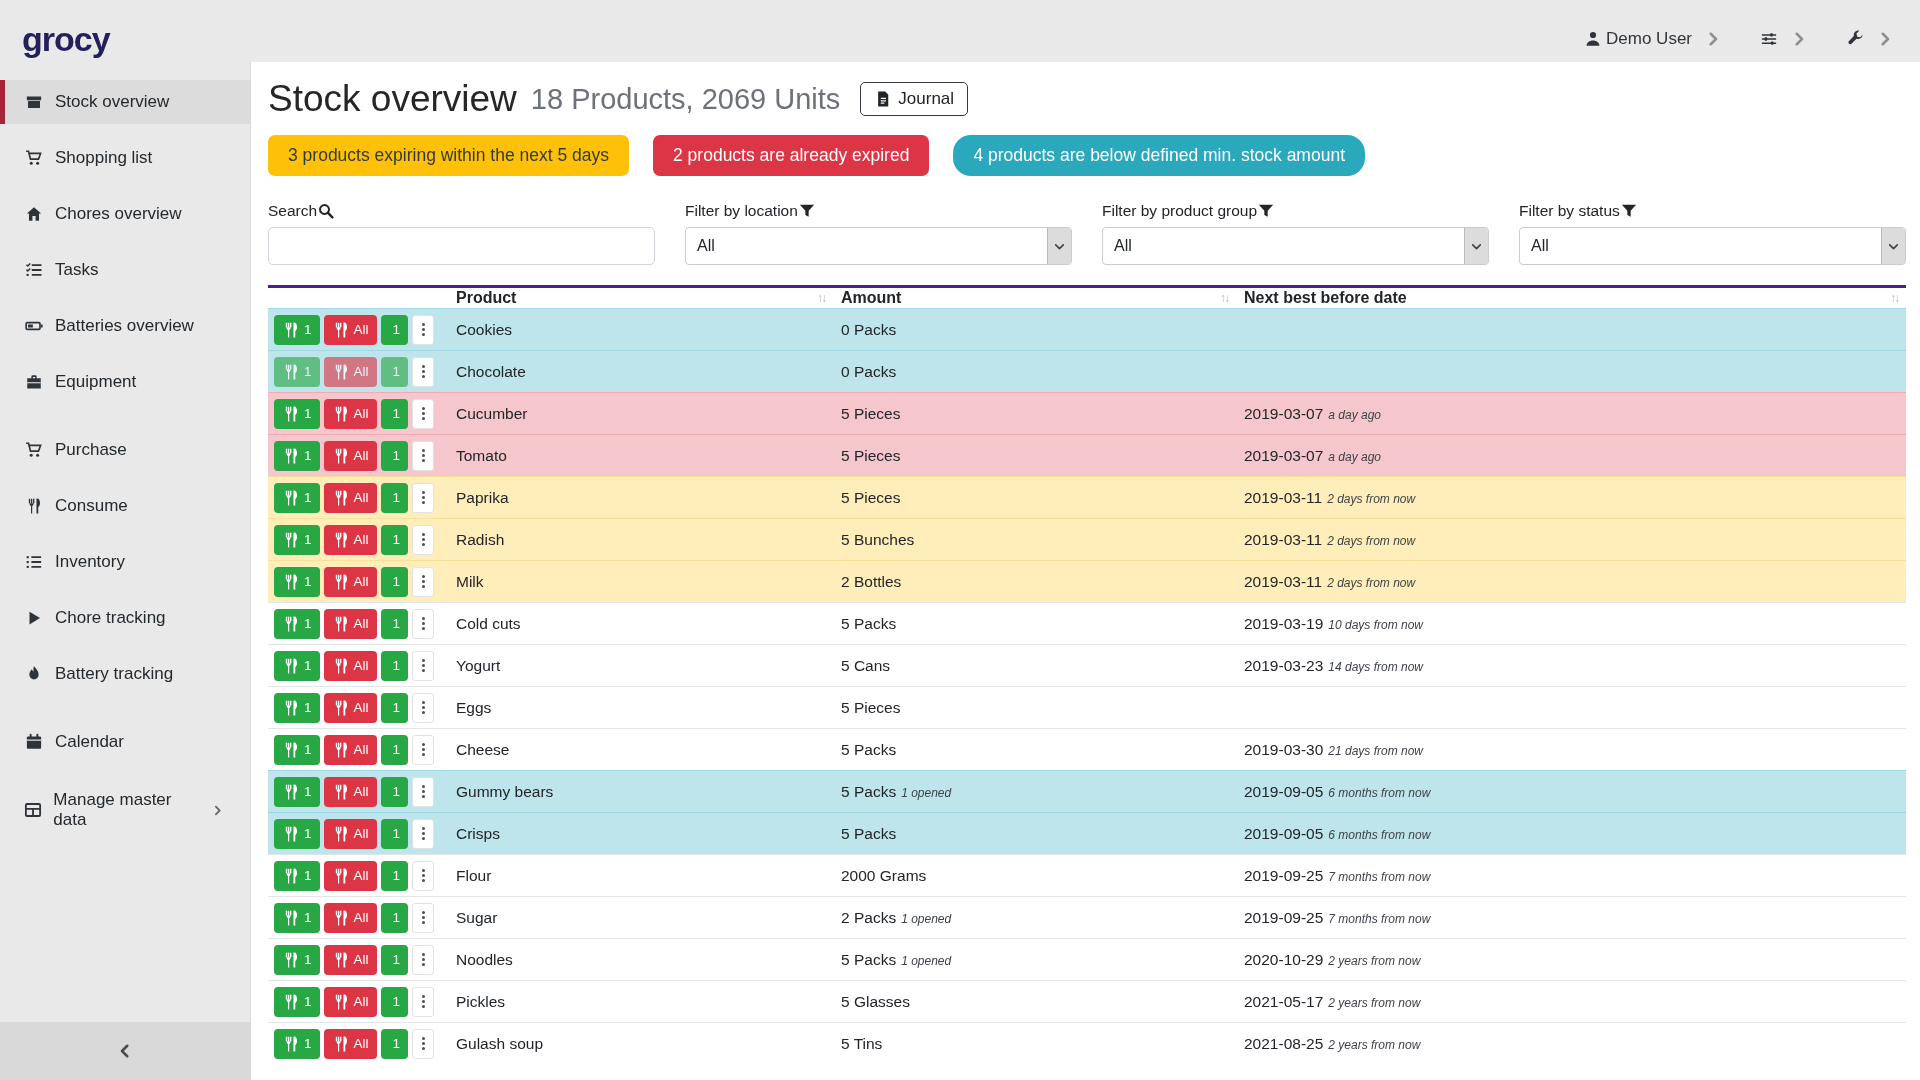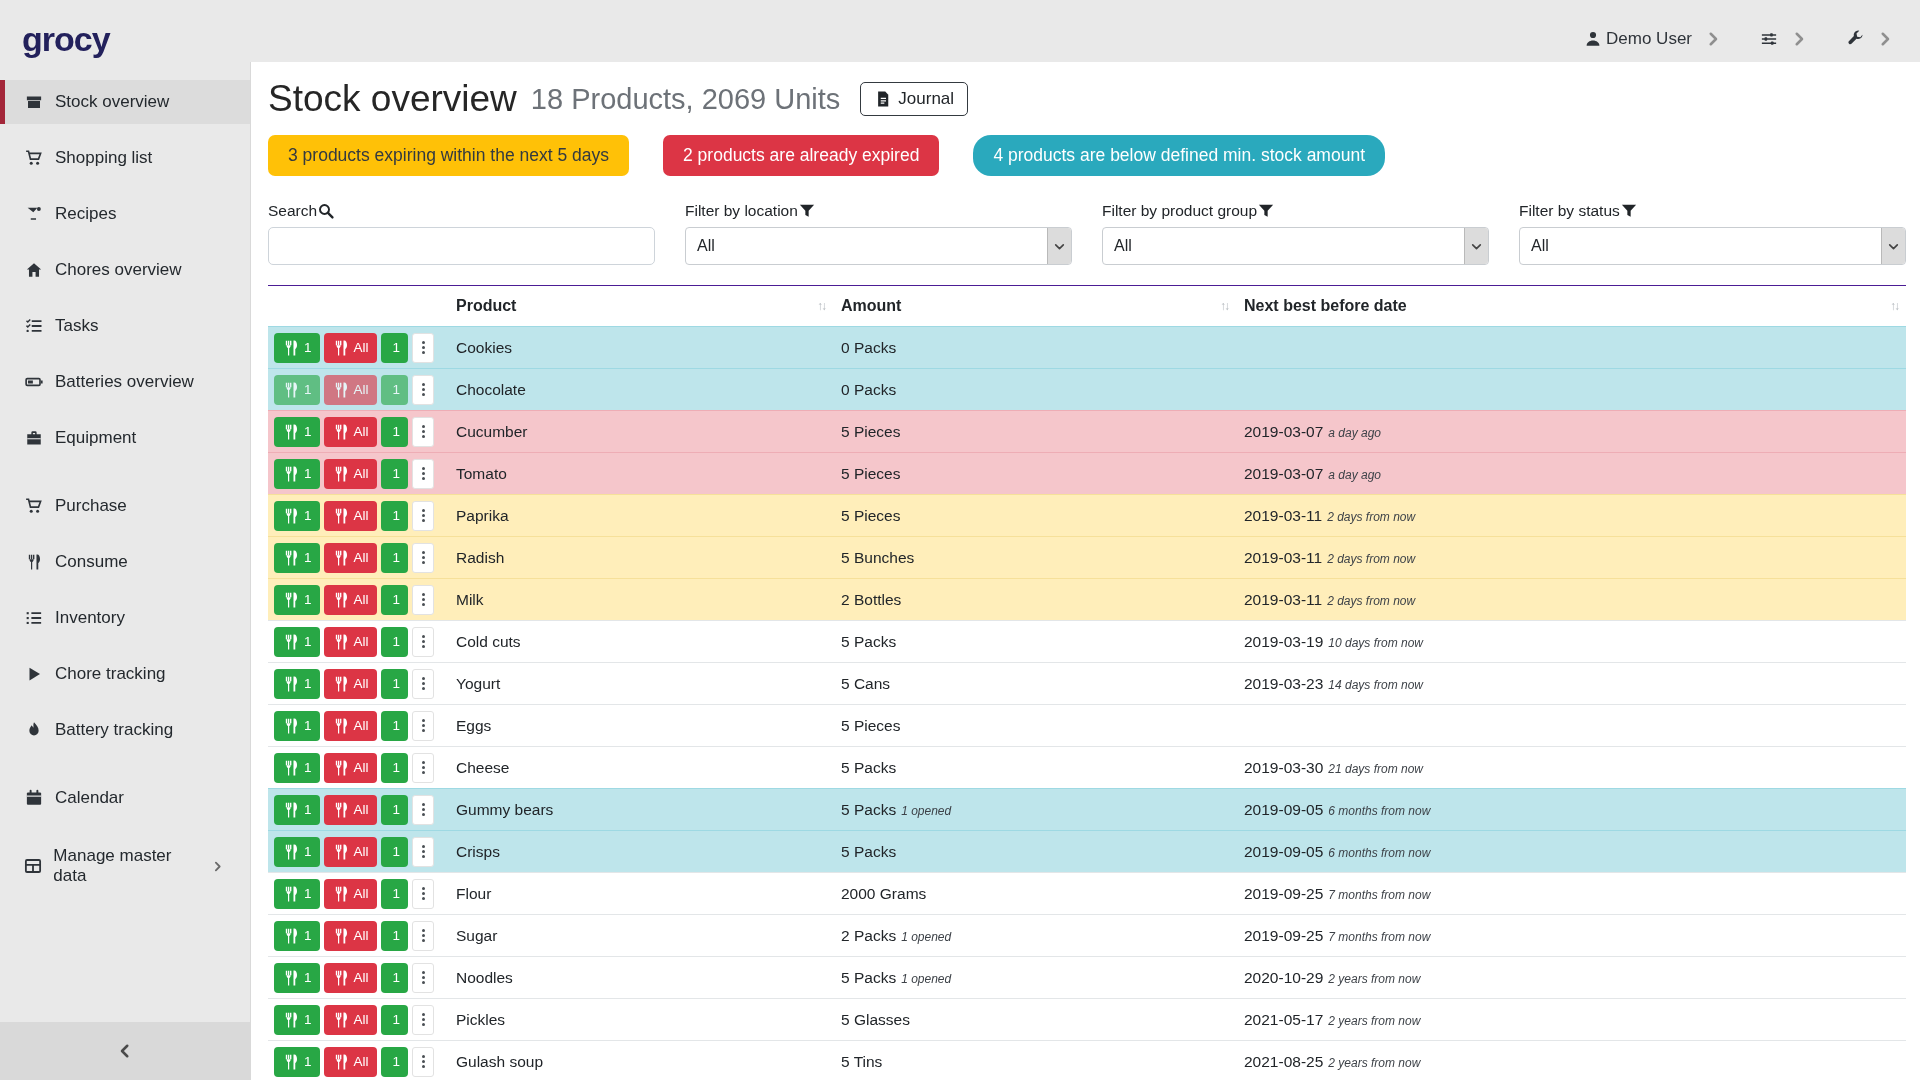--- a/index.html
+++ b/index.html
@@ -30,38 +30,38 @@
   .nav-item .nav-chev { margin-left:auto; margin-right:22px; color:#6b6b6b; }
   .sidebar-foot { position:absolute; left:0; right:0; bottom:0; height:58px; background:#d9d9d9; display:flex; align-items:center; justify-content:center; cursor:pointer; color:#4a4a4a; }
 
   
   .page-head { display:flex; align-items:center; margin-top:16px; gap:14px; }
   .page-title { font-size:37px; font-weight:500; color:#262626; }
   .page-subtitle { font-size:29px; color:#6d7278; font-weight:400; }
   .journal-btn { display:inline-flex; align-items:center; gap:6px; border:1px solid #343a40; border-radius:5px; background:#fff; font-size:17px; padding:6px 13px; margin-left:6px; cursor:pointer; color:#212529; }
 
   
-  .alerts { display:flex; gap:34px; margin-top:15px; }
+  .alerts { display:flex; gap:24px; margin-top:15px; }
   .pill { border-radius:7px; padding:10px 20px; font-size:17.5px; cursor:pointer; }
   .pill.warn { background:#ffc107; color:#343a40; }
   .pill.danger { background:#dc3545; color:#fff; }
   .pill.info { background:#2aa9bd; color:#fff;border-radius:18px; }
 
   
   .filters { display:grid; grid-template-columns:repeat(4,1fr); gap:30px; margin-top:26px; }
   .filter-label { font-size:15.5px; display:flex; align-items:flex-start; gap:0; color:#212529; }
   .filter-label .icon { color:#212529; }
   .text-input { margin-top:7px; height:38px; width:100%; border:1px solid #ced4da; border-radius:5px; background:#fff; font-size:16px; padding:0 10px; font-family:inherit; }
   .select { margin-top:7px; height:38px; border:1px solid #c9cdd1; border-radius:4px; background:#fff; display:flex; align-items:center; justify-content:space-between; font-size:16px; cursor:pointer; overflow:hidden; }
   .select .sel-value { padding-left:11px; }
   .select .sel-arrow { width:24px; align-self:stretch; background:#dcdcdc; border-left:1px solid #b9b9b9; display:flex; align-items:center; justify-content:center; color:#444; }
 
   
   .stock-table { margin-top:20px; width:100%; }
-  .t-head { display:flex; border-top:1px solid #4c1d95; font-weight:bold; font-size:16px; align-items:center; height:41px; }
+  .t-head { display:flex; border-top:3px solid #4c1d95; font-weight:bold; font-size:16px; align-items:center; height:23px; }
   .t-head .th { display:flex; align-items:center; justify-content:space-between; padding-right:8px; }
   .sort-ic { color:#b3b8bd; font-size:12px; letter-spacing:-2px; }
   .col-actions { width:180px; flex:none; }
   .col-product { width:385px; flex:none; padding-left:8px; }
   .col-amount { width:403px; flex:none; padding-left:8px; }
   .col-date { flex:1; padding-left:8px; }
   .t-row { display:flex; align-items:center; height:42px; font-size:15.5px; border-top:1px solid #e3e6e8; }
   .t-row.info { background:#bee5eb; border-top-color:#9ed9e3; }
   .t-row.danger { background:#f5c6cb; border-top-color:#eeadb5; }
   .t-row.warning { background:#ffeeba; border-top-color:#f6e09a; }
@@ -143,29 +143,20 @@
               <path d="M1.5 3h3.2l2.6 10.5H18l2.8-7.6H6" fill="none" stroke="currentColor" stroke-width="2.2"></path>
               <circle cx="8.3" cy="19" r="2" fill="currentColor"></circle>
               <circle cx="16.8" cy="19" r="2" fill="currentColor"></circle>
             </svg>
           </span>
     <span class="nav-label">Shopping list</span>
   </div>
         <div class="nav-item">
     <span class="icon">
             <svg width="18" height="18" viewBox="0 0 24 24" xmlns="http://www.w3.org/2000/svg">
-              <path d="M3.5 3.5h13l-5.4 6v8h3.6v2.3H7.7V17.5h3.4v-8z" fill="currentColor"></path>
-              <circle cx="18.5" cy="5.3" r="2.6" fill="currentColor"></circle>
-            </svg>
-          </span>
-    <span class="nav-label">Recipes</span>
-  </div>
-        <div class="nav-item">
-    <span class="icon">
-            <svg width="18" height="18" viewBox="0 0 24 24" xmlns="http://www.w3.org/2000/svg">
               <path d="M12 3l9.5 8.3h-2.8V21h-4.6v-6.4H9.9V21H5.3v-9.7H2.5z" fill="currentColor"></path>
             </svg>
           </span>
     <span class="nav-label">Chores overview</span>
   </div>
         <div class="nav-item">
     <span class="icon">
             <svg width="18" height="18" viewBox="0 0 24 24" xmlns="http://www.w3.org/2000/svg">
               <path d="M9 5.5h13M9 12h13M9 18.5h13" stroke="currentColor" stroke-width="2.6"></path>
               <path d="M2 5l1.7 1.7L7 3.4M2 11.5l1.7 1.7L7 9.9" stroke="currentColor" stroke-width="1.9" fill="none"></path>

